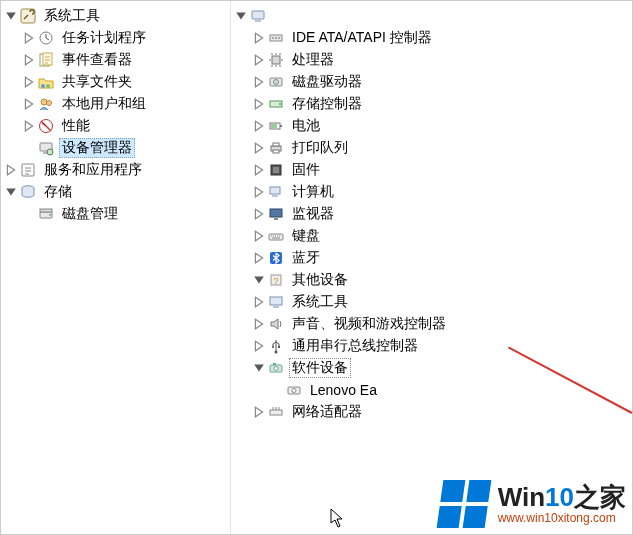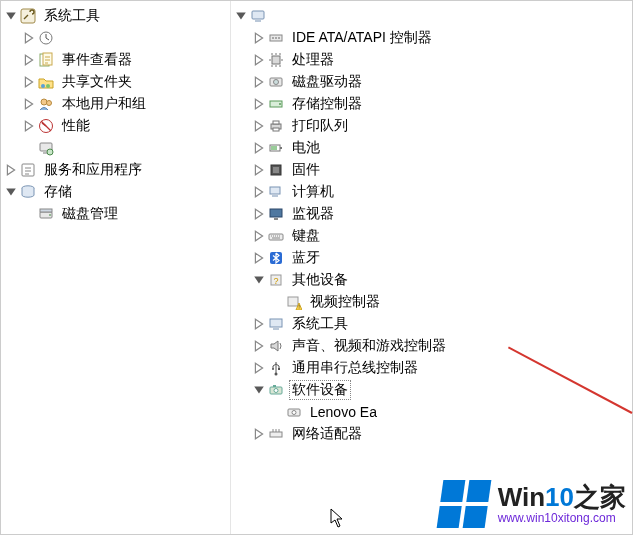--- a/index.html
+++ b/index.html
@@ -86,21 +86,21 @@
     display: grid;
     grid-template-columns: 1fr 1fr;
     grid-template-rows: 1fr 1fr;
     gap: 4px;
     transform: skewX(-8deg);
   }
   .wm .winlogo div { background:#0078d7; }
   .wm-text { display:flex; flex-direction:column; line-height:1.1; }
   .wm-text .t1 { font-size: 26px; font-weight: 600; color:#222; }
   .wm-text .t1 b { color:#0078d7; font-weight:700; }
-  .wm-text .t2 { font-size: 12px; color:#6d28d9; }
+  .wm-text .t2 { font-size: 12px; color:#c2410c; }
   .red-line {
     position:absolute;
     right:0; bottom:120px;
     width:140px; height:2px;
     background:#d4362f;
     transform-origin: right center;
     transform: rotate(28deg);
     pointer-events:none;
   }
   .cursor {
@@ -142,20 +142,21 @@
                     <svg viewBox="0 0 10 10">
                       <path d="M2 1 L8 5 L2 9 Z" fill="none" stroke="#888"></path>
                     </svg>
                   </span>
                 <span class="ico">
                     <svg viewBox="0 0 16 16">
                       <circle cx="8" cy="8" r="6" fill="#fff" stroke="#7a7a7a"></circle>
                       <path d="M8 4 V8 L11 10" stroke="#555" fill="none"></path>
                     </svg>
                   </span>
+                <span class="label">任务计划程序</span>
               </div>
             </li>
             <li class="node">
               <div class="row">
                 <span class="twisty">
                     <svg viewBox="0 0 10 10">
                       <path d="M2 1 L8 5 L2 9 Z" fill="none" stroke="#888"></path>
                     </svg>
                   </span>
                 <span class="ico">
@@ -222,20 +223,21 @@
             <li class="node selected">
               <div class="row">
                 <span class="twisty blank">·</span>
                 <span class="ico">
                     <svg viewBox="0 0 16 16">
                       <rect x="2" y="3" width="12" height="8" rx="1" fill="#e8e8e8" stroke="#888"></rect>
                       <rect x="5" y="12" width="6" height="2" fill="#bbb"></rect>
                       <circle cx="12" cy="12" r="3" fill="#c9e6c9" stroke="#4a884a"></circle>
                     </svg>
                   </span>
+                <span class="label">设备管理器</span>
               </div>
             </li>
           </ul>
         </li>
 
         <li class="node">
           <div class="row">
             <span class="twisty">
                 <svg viewBox="0 0 10 10">
                   <path d="M2 1 L8 5 L2 9 Z" fill="none" stroke="#888"></path>
@@ -371,54 +373,54 @@
               </li>
             <li class="node">
                 <div class="row">
               <span class="twisty">
                     <svg viewBox="0 0 10 10">
                       <path d="M2 1 L8 5 L2 9 Z" fill="none" stroke="#888"></path>
                     </svg>
                   </span>
               <span class="ico">
                     <svg viewBox="0 0 16 16">
+                      <rect x="2" y="5" width="10" height="6" fill="#fff" stroke="#777"></rect>
+                      <rect x="12" y="7" width="2" height="2" fill="#777"></rect>
+                      <rect x="3" y="6" width="6" height="4" fill="#9c9"></rect>
+                    </svg>
+                  </span>
+              <span class="label">电池</span>
+            </div>
+              </li>
+            <li class="node">
+                <div class="row">
+              <span class="twisty">
+                    <svg viewBox="0 0 10 10">
+                      <path d="M2 1 L8 5 L2 9 Z" fill="none" stroke="#888"></path>
+                    </svg>
+                  </span>
+              <span class="ico">
+                    <svg viewBox="0 0 16 16">
                       <rect x="3" y="6" width="10" height="5" fill="#d9d9d9" stroke="#777"></rect>
                       <rect x="5" y="3" width="6" height="3" fill="#fff" stroke="#777"></rect>
                       <rect x="5" y="10" width="6" height="3" fill="#fff" stroke="#777"></rect>
                     </svg>
                   </span>
               <span class="label">打印队列</span>
             </div>
               </li>
             <li class="node">
                 <div class="row">
               <span class="twisty">
                     <svg viewBox="0 0 10 10">
                       <path d="M2 1 L8 5 L2 9 Z" fill="none" stroke="#888"></path>
                     </svg>
                   </span>
               <span class="ico">
                     <svg viewBox="0 0 16 16">
-                      <rect x="2" y="5" width="10" height="6" fill="#fff" stroke="#777"></rect>
-                      <rect x="12" y="7" width="2" height="2" fill="#777"></rect>
-                      <rect x="3" y="6" width="6" height="4" fill="#9c9"></rect>
-                    </svg>
-                  </span>
-              <span class="label">电池</span>
-            </div>
-              </li>
-            <li class="node">
-                <div class="row">
-              <span class="twisty">
-                    <svg viewBox="0 0 10 10">
-                      <path d="M2 1 L8 5 L2 9 Z" fill="none" stroke="#888"></path>
-                    </svg>
-                  </span>
-              <span class="ico">
-                    <svg viewBox="0 0 16 16">
                       <rect x="3" y="3" width="10" height="10" fill="#555" stroke="#333"></rect>
                       <rect x="5" y="5" width="6" height="6" fill="#888"></rect>
                     </svg>
                   </span>
               <span class="label">固件</span>
             </div>
               </li>
             <li class="node">
                 <div class="row">
               <span class="twisty">
@@ -492,35 +494,20 @@
                     </svg>
                   </span>
                 <span class="ico">
                     <svg viewBox="0 0 16 16">
                       <rect x="3" y="3" width="10" height="10" fill="#eee" stroke="#999"></rect>
                       <text x="8" y="12" font-size="9" text-anchor="middle" fill="#c90">?</text>
                     </svg>
                   </span>
                 <span class="label">其他设备</span>
               </div>
-              <ul>
-                <li class="node">
-                    <div class="row">
-                  <span class="twisty blank">·</span>
-                  <span class="ico">
-                        <svg viewBox="0 0 16 16">
-                          <rect x="2" y="3" width="10" height="9" fill="#eee" stroke="#999"></rect>
-                          <path d="M10 16 L13 9 L16 16 Z" fill="#ffd54a" stroke="#c9a227"></path>
-                          <text x="13" y="15" font-size="6" text-anchor="middle" fill="#333">!</text>
-                        </svg>
-                      </span>
-                  <span class="label">视频控制器</span>
-                </div>
-                  </li>
-              </ul>
             </li>
 
             <li class="node">
                 <div class="row">
               <span class="twisty">
                     <svg viewBox="0 0 10 10">
                       <path d="M2 1 L8 5 L2 9 Z" fill="none" stroke="#888"></path>
                     </svg>
                   </span>
               <span class="ico">

